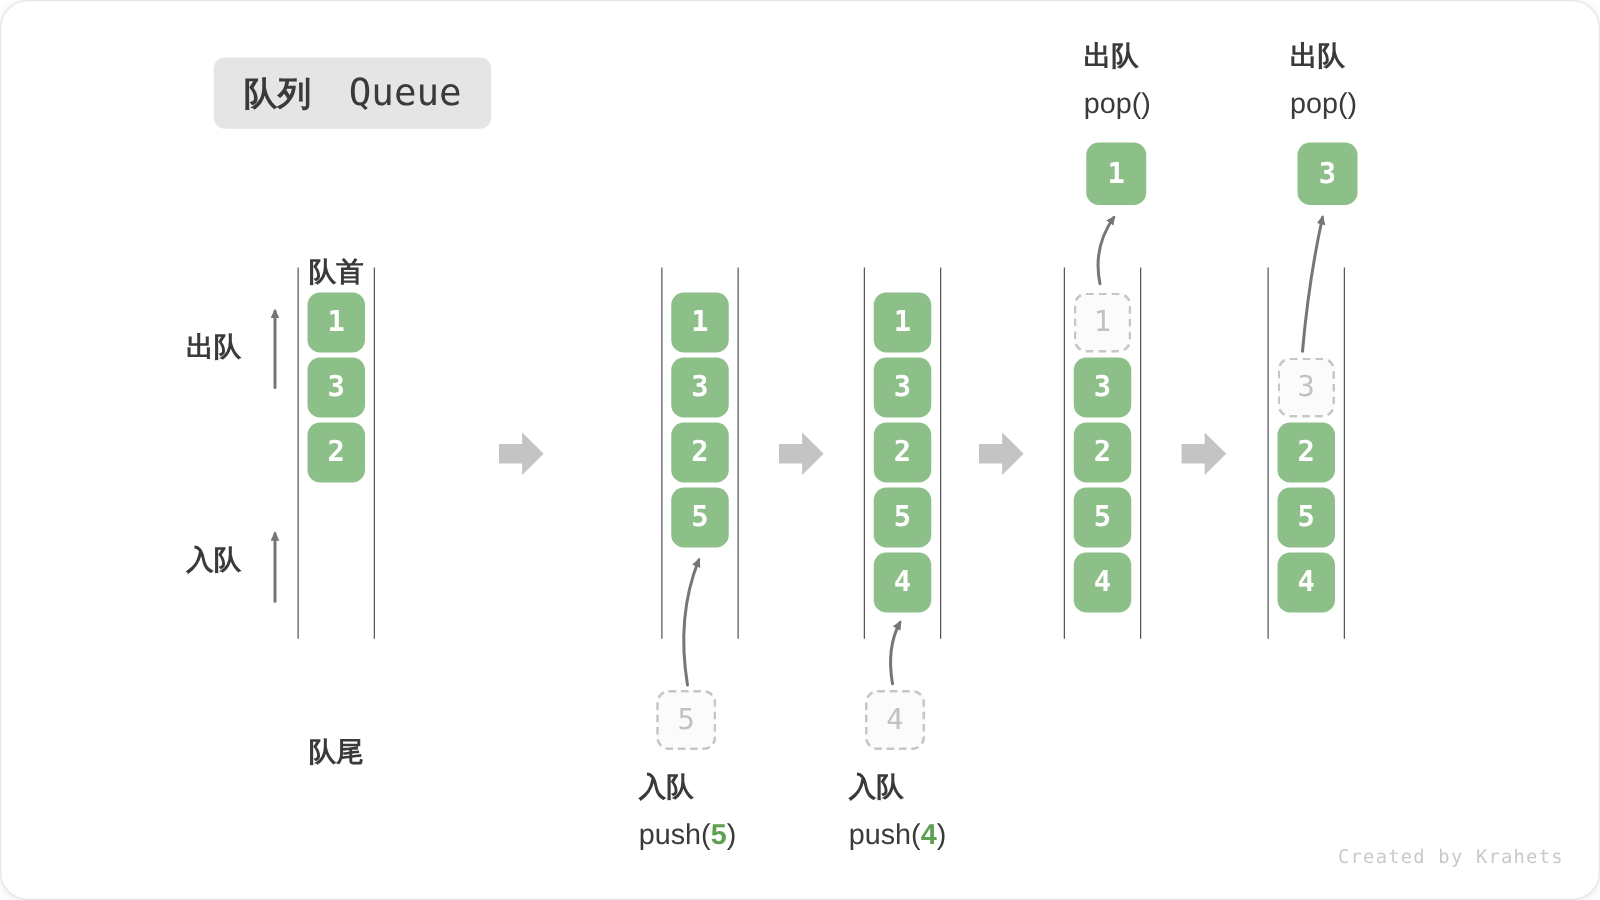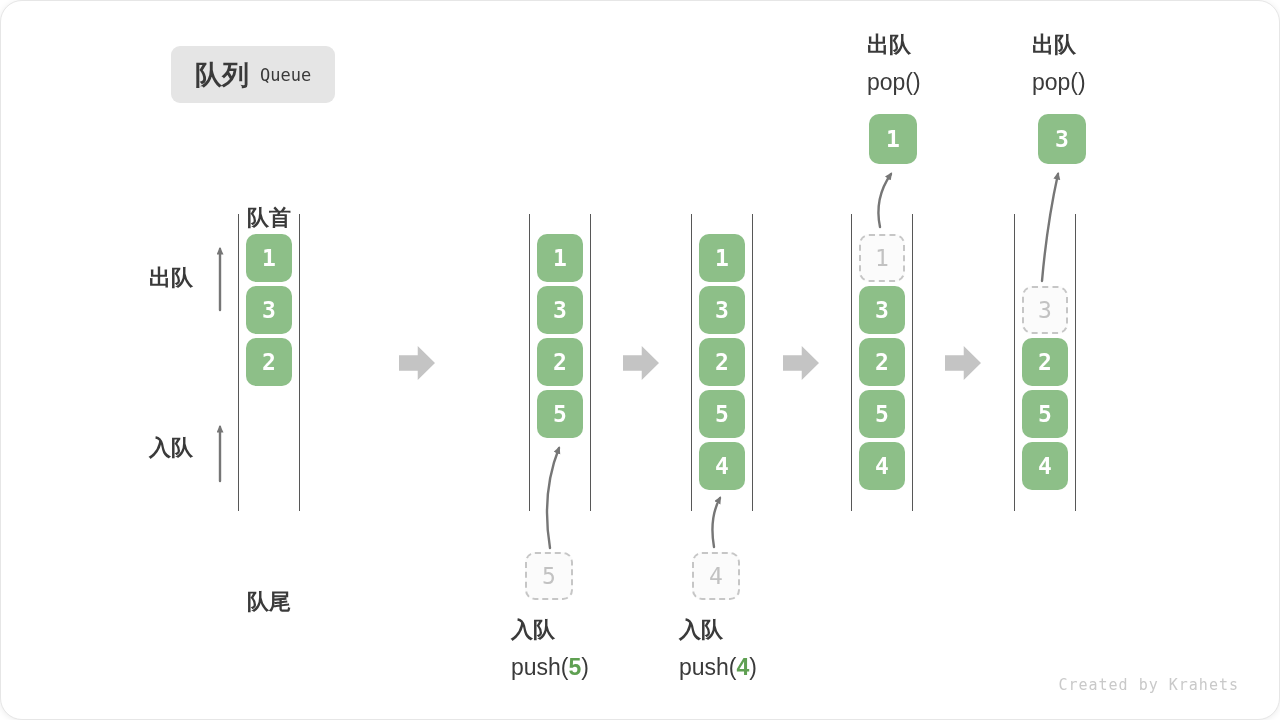--- a/index.html
+++ b/index.html
@@ -8,25 +8,25 @@
     border:1px solid #e6e6e6; border-radius:22px; box-sizing:border-box;
     box-shadow:0 1px 6px rgba(0,0,0,0.08);
     font-family:"Liberation Sans", sans-serif; overflow:hidden;
     --item-green:#8dbf88; --accent-green:#5fa052; --label-dark:#3a3a3a;
     --ghost-gray:#c6c6c6; --flow-arrow:#c4c4c4; --thin-arrow:#767676;
     --badge-bg:#e5e5e5; --watermark-gray:#c9c9c9;
   }
 
   .badge {
     position:absolute; left:170px; top:45px; height:57px;
-    display:inline-flex; align-items:center; gap:11px; padding:0 24px;
+    display:inline-flex; align-items:center; gap:30px; padding:0 24px;
     background:var(--badge-bg); border-radius:9px;
   }
   .badge .zh { font-size:27px; font-weight:bold; color:var(--label-dark); }
-  .badge .en { font-family:"DejaVu Sans Mono", monospace; font-size:17px; color:var(--label-dark); }
+  .badge .en { font-family:"DejaVu Sans Mono", monospace; font-size:30px; color:var(--label-dark); }
 
   .cjk-label { position:absolute; font-size:22px; font-weight:700; color:var(--label-dark); }
   .front-label, .rear-label { left:237px; width:62px; text-align:center;margin-top:48px; }
   .front-label { top:154px; }
   .rear-label  { top:538px;text-align:center; }
   .deq-side-label { left:148px; top:262px; }
   .enq-side-label { left:148px; top:432px; }
 
   .qcol {
     position:absolute; top:213px; height:297px; width:62px; box-sizing:border-box;
@@ -61,21 +61,21 @@
   }
 
   .op-label { position:absolute; display:flex; flex-direction:column; gap:9px; }
   .op-label .zh { font-size:22px; font-weight:700; color:var(--label-dark); }
   .op-label .code { font-family:Liberation Sans, sans-serif; font-size:23px; color:var(--label-dark); }
   .op-label .code .arg { color:var(--accent-green); font-weight:bold; }
 
   .overlay { position:absolute; left:0; top:0; pointer-events:none; }
 
   .watermark {
-    position:absolute; right:40px; top:675px;
+    position:absolute; right:28px; top:675px;
     font-family:"DejaVu Sans Mono", monospace; font-size:15px; letter-spacing:1px;
     color:var(--watermark-gray);
   }
 </style>
 </head>
 <body>
 
 <div class="canvas" style="--item-green: #8dbf88; --accent-green: #5fa052; --label-dark: #3a3a3a; --ghost-gray: #c6c6c6; --flow-arrow: #c4c4c4; --thin-arrow: #767676; --badge-bg: #e5e5e5; --watermark-gray: #c9c9c9;">
 
   <div class="badge">

